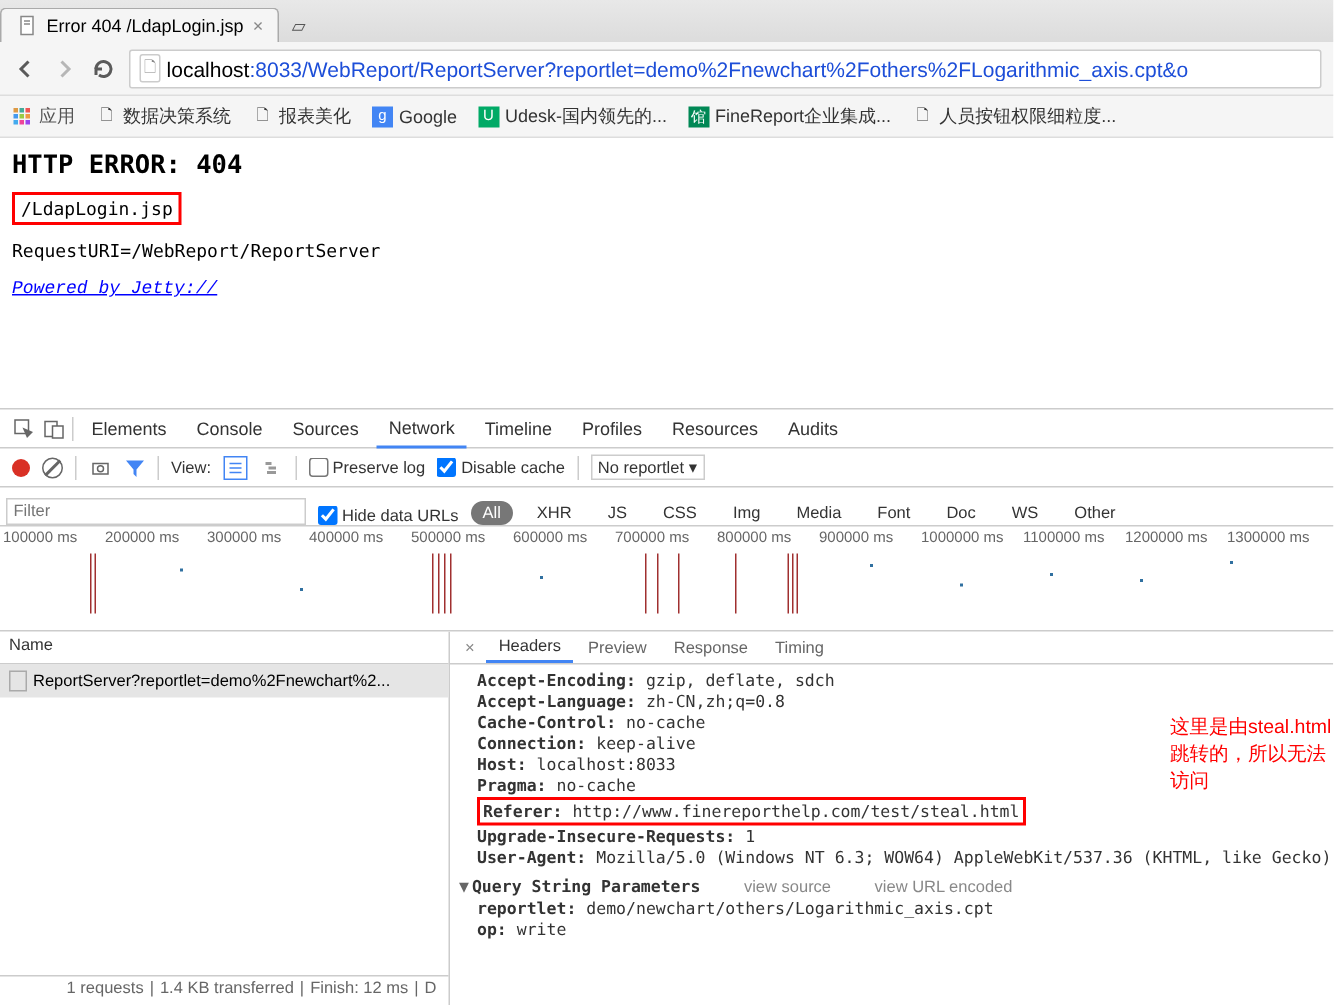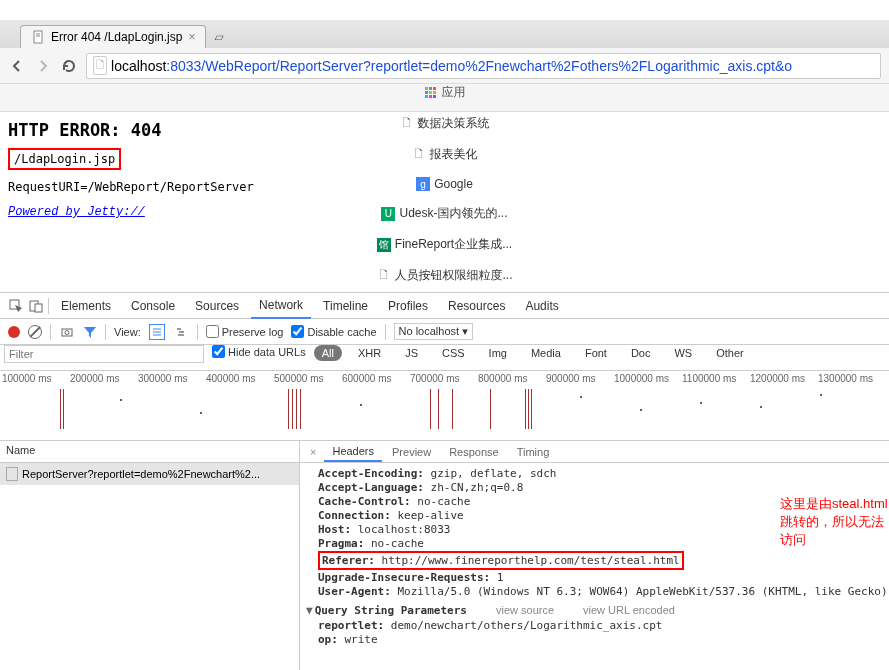--- a/index.html
+++ b/index.html
@@ -1,33 +1,33 @@
 <!DOCTYPE html>
 <html><head>
 <meta charset="utf-8">
 <style>
 * { margin: 0; padding: 0; box-sizing: border-box; }
 body { font-family: Arial, sans-serif; font-size: 12px; background: #fff; width: 889px; height: 670px; overflow: hidden; }
 
 
-.browser-tabs { height: 28px; background: linear-gradient(#e8e8e8, #dcdcdc); display: flex; align-items: flex-end; padding-left: 20px; margin-top: 20px; }
+.browser-tabs { height: 28px; background: linear-gradient(#e8e8e8, #dcdcdc); display: flex; align-items: flex-end; padding-left: 0; }
 .tab { background: #f5f5f5; border: 1px solid #aaa; border-bottom: none; border-radius: 4px 4px 0 0; padding: 4px 10px; display: flex; align-items: center; gap: 6px; font-size: 12px; }
 .tab .favicon { width: 14px; height: 14px; display: inline-block; }
 .tab .close { color: #888; cursor: pointer; }
 .new-tab { padding: 4px 8px; color: #555; }
 
 .nav-bar { height: 36px; background: #f5f5f5; border-bottom: 1px solid #ddd; display: flex; align-items: center; padding: 0 8px; gap: 8px; }
 .nav-icon { width: 18px; height: 18px; display: flex; align-items: center; justify-content: center; color: #5a5a5a; cursor: pointer; }
 .url-bar { flex: 1; height: 26px; border: 1px solid #ccc; border-radius: 2px; display: flex; align-items: center; padding: 0 6px; background: #fff; }
 .url-prefix { color: #888; border: 1px solid #ccc; border-radius: 2px; padding: 0 2px; margin-right: 4px; font-size: 10px; }
 .url-text { font-size: 14px; color: #333; white-space: nowrap; overflow: hidden; }
 .url-host { color: #000; }
 .url-path { color: #1d4ed8; }
 
-.bookmarks { height: 28px; background: #f5f5f5; border-bottom: 1px solid #ddd; display: flex; align-items: center; padding: 0 8px; gap: 14px; font-size: 12px; flex-direction: column; }
+.bookmarks { height: 28px; background: #f5f5f5; border-bottom: 1px solid #ddd; display: flex; align-items: center; padding: 0 8px; gap: 14px; font-size: 12px; }
 .bm-item { display: flex; align-items: center; gap: 4px; color: #333; cursor: pointer; }
 .bm-icon { width: 14px; height: 14px; display: inline-flex; align-items: center; justify-content: center; font-size: 10px; }
 .bm-apps { color: #555; }
 
 
 .page-content { padding: 8px 8px; background: #fff; height: 180px; }
 .error-title { font-family: monospace; font-size: 17px; font-weight: bold; margin-bottom: 8px; }
 .error-path { display: inline-block; font-family: monospace; font-size: 12px; border: 2px solid red; padding: 2px 4px; margin-bottom: 10px; }
 .error-uri { font-family: monospace; font-size: 12px; margin-bottom: 10px; }
 .jetty-link { font-family: Liberation Mono, monospace; font-size: 12px; color: blue; text-decoration: underline; font-style: italic; }
@@ -42,21 +42,21 @@
 .dt-toolbar { height: 26px; border-bottom: 1px solid #ccc; display: flex; align-items: center; padding: 0 8px; gap: 8px; font-size: 11px; color: #333; }
 .record-btn { width: 12px; height: 12px; background: #d93025; border-radius: 50%; cursor: pointer; }
 .clear-btn { width: 14px; height: 14px; border: 1.5px solid #666; border-radius: 50%; position: relative; cursor: pointer; }
 .clear-btn::after { content: ""; position: absolute; width: 14px; height: 1.5px; background: #666; top: 5px; left: -1px; transform: rotate(-45deg); }
 .filter-btn { width: 14px; height: 14px; color: #4285f4; cursor: pointer; }
 .sep { width: 1px; height: 16px; background: #ccc; }
 .checkbox-wrap { display: flex; align-items: center; gap: 3px; }
 .checkbox-wrap input { margin: 0; }
 .select-box { border: 1px solid #ccc; padding: 1px 4px; font-size: 11px; background: #fff; cursor: pointer; }
 
-.dt-filter-bar { height: 26px; border-bottom: 1px solid #ccc; display: flex; align-items: flex-start; padding: 0 4px; gap: 8px; font-size: 11px; color: #333; }
+.dt-filter-bar { height: 26px; border-bottom: 1px solid #ccc; display: flex; align-items: flex-end; padding: 0 4px; gap: 8px; font-size: 11px; color: #333; }
 .filter-input { width: 200px; height: 18px; border: 1px solid #ccc; padding: 0 4px; font-size: 11px; }
 .type-pill { padding: 2px 8px; cursor: pointer; }
 .type-pill.active { background: #777; color: #fff; border-radius: 8px; }
 
 .timeline { height: 70px; border-bottom: 1px solid #ccc; position: relative; overflow: hidden; }
 .timeline-labels { display: flex; font-size: 10px; color: #666; padding: 2px 0 0 2px; }
 .timeline-labels span { width: 68px; }
 .timeline-graph { position: relative; height: 50px; }
 .tl-bar { position: absolute; top: 5px; height: 40px; width: 1px; background: #a03030; }
 .tl-dot { position: absolute; width: 2px; height: 2px; background: #3070a0; }
@@ -236,21 +236,21 @@
     <div class="sep"></div>
     <label class="checkbox-wrap">
         <input type="checkbox" style="">
         <span>Preserve log</span>
       </label>
     <label class="checkbox-wrap">
         <input type="checkbox" checked="" style="">
         <span>Disable cache</span>
       </label>
     <div class="sep"></div>
-    <div class="select-box"><span>No localhost</span> ▾</div>
+    <div class="select-box"><span>No reportlet</span> ▾</div>
   </div>
 
   <div class="dt-filter-bar">
     <input class="filter-input" placeholder="Filter" style="">
     <label class="checkbox-wrap">
         <input type="checkbox" checked="" style="">
         <span>Hide data URLs</span>
       </label>
     <span class="type-pill active">All</span>
     <span class="type-pill">XHR</span>

